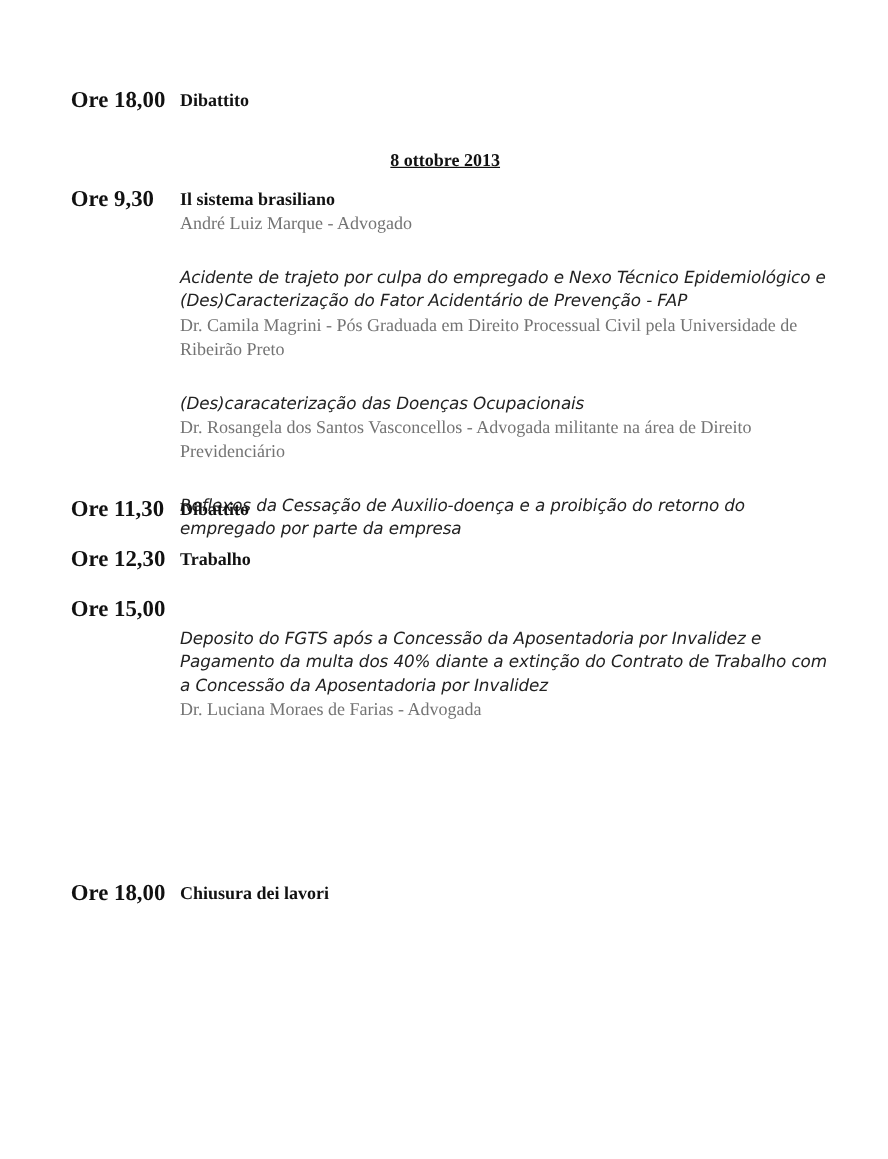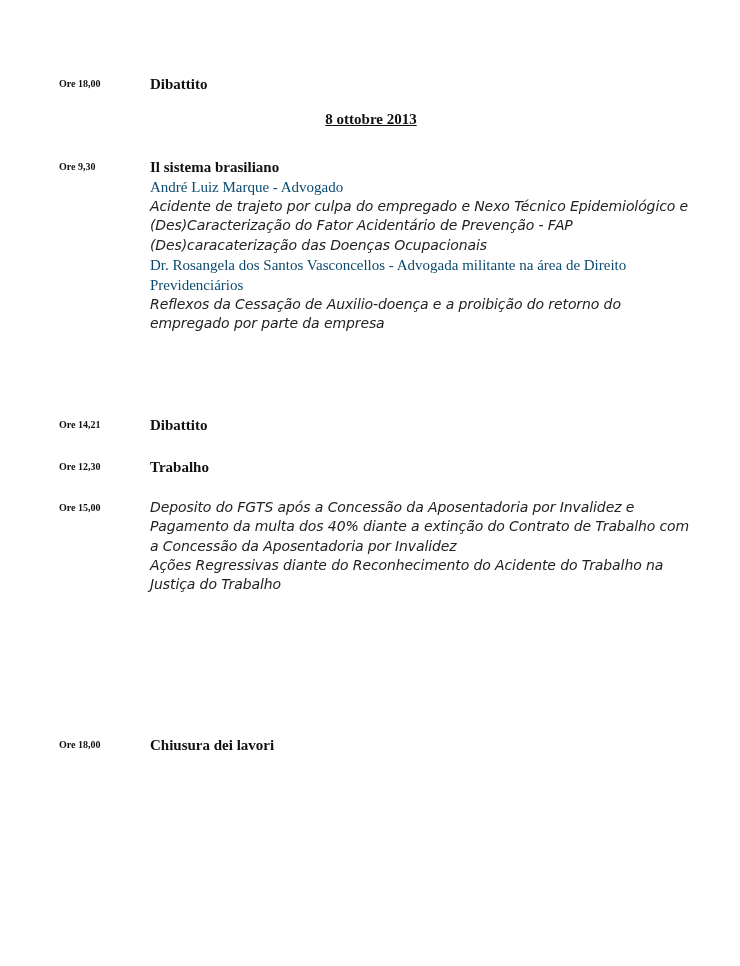--- a/index.html
+++ b/index.html
@@ -1,25 +1,25 @@
 <!DOCTYPE html>
 <html><head>
 <meta charset="utf-8">
 <style>
   html, body { margin: 0; padding: 0; background: #ffffff; }
   body { width: 740px; height: 966px; position: relative; overflow: hidden; color: #111; }
   .page { position: absolute; left: 0; top: 0; width: 740px; height: 966px; }
   .row { position: absolute; left: 59px; width: 640px; }
   .time { position: absolute; left: 0; top: 0; width: 90px;
-          font-family: "Liberation Serif", serif; font-weight: bold; font-size: 10px; line-height: 20px; }
+          font-family: "Liberation Serif", serif; font-weight: bold; font-size: 19px; line-height: 20px; }
   .content { position: absolute; left: 91px; top: 0; width: 540px; }
   .title { font-family: "Liberation Serif", serif; font-weight: bold; font-size: 15px; line-height: 20px; }
-  .speaker { font-family: "Liberation Serif", serif; font-size: 15px; line-height: 20px; color: #0c4a6e; }
-  .topic { font-family: "DejaVu Sans", sans-serif; font-style: italic; font-size: 14px; line-height: 19.3px; color: #222; letter-spacing: -0.1px; }
-  .date-heading { position: absolute; left: 0; width: 740px; top: 109px; text-align: center;
+  .speaker { font-family: "Liberation Serif", serif; font-size: 15px; line-height: 20px; color: #737373; }
+  .topic { font-family: "DejaVu Sans", sans-serif; font-style: italic; font-size: 14px; line-height: 19.3px; color: #222; letter-spacing: -0.1px; margin-top: 26px; }
+  .date-heading { position: absolute; left: 0; width: 740px; top: 124px; text-align: center;
           font-family: "Liberation Serif", serif; font-weight: bold; font-size: 15px; line-height: 20px; }
   .date-heading span { text-decoration: underline; padding-left: 2px; }
 </style>
 </head>
 <body>
 
 <div class="page">
 
   <div class="row" style="top:74px;">
     <div class="time">Ore 18,00</div>
@@ -31,45 +31,46 @@
   <div class="date-heading">
     <span>8 ottobre 2013</span>
   </div>
 
   <div class="row" style="top:157px;">
     <div class="time">Ore 9,30</div>
     <div class="content">
       <div class="title">Il sistema brasiliano</div>
       <div class="speaker">André Luiz Marque - Advogado</div>
       <div class="topic">Acidente de trajeto por culpa do empregado e Nexo Técnico Epidemiológico e (Des)Caracterização do Fator Acidentário de Prevenção - FAP</div>
+      <div class="speaker">Dr. Camila Magrini - Pós Graduada em Direito Processual Civil pela Universidade de Ribeirão Preto</div>
       <div class="topic">(Des)caracaterização das Doenças Ocupacionais</div>
-      <div class="speaker">Dr. Rosangela dos Santos Vasconcellos - Advogada militante na área de Direito Previdenciários</div>
+      <div class="speaker">Dr. Rosangela dos Santos Vasconcellos - Advogada militante na área de Direito Previdenciário</div>
       <div class="topic">Reflexos da Cessação de Auxilio-doença e a proibição do retorno do empregado por parte da empresa</div>
     </div>
   </div>
 
   <div class="row" style="top:415px;">
-    <div class="time">Ore 14,21</div>
+    <div class="time">Ore 11,30</div>
     <div class="content">
       <div class="title">Dibattito</div>
     </div>
   </div>
 
   <div class="row" style="top:457px;">
     <div class="time">Ore 12,30</div>
     <div class="content">
       <div class="title">Trabalho</div>
     </div>
   </div>
 
   <div class="row" style="top:498px;">
     <div class="time">Ore 15,00</div>
     <div class="content">
       <div class="topic">Deposito do FGTS após a Concessão da Aposentadoria por Invalidez e Pagamento da multa dos 40% diante a extinção do Contrato de Trabalho com a Concessão da Aposentadoria por Invalidez</div>
-      <div class="topic">Ações Regressivas diante do Reconhecimento do Acidente do Trabalho na  Justiça do Trabalho</div>
+      <div class="speaker">Dr. Luciana Moraes de Farias - Advogada</div>
     </div>
   </div>
 
   <div class="row" style="top:735px;">
     <div class="time">Ore 18,00</div>
     <div class="content">
       <div class="title">Chiusura dei lavori</div>
     </div>
   </div>
 

